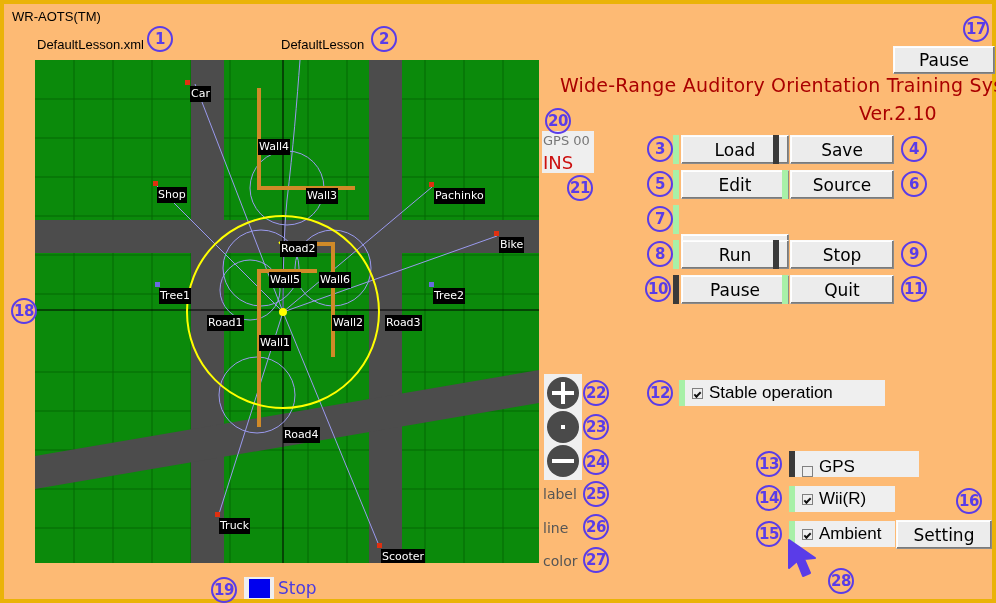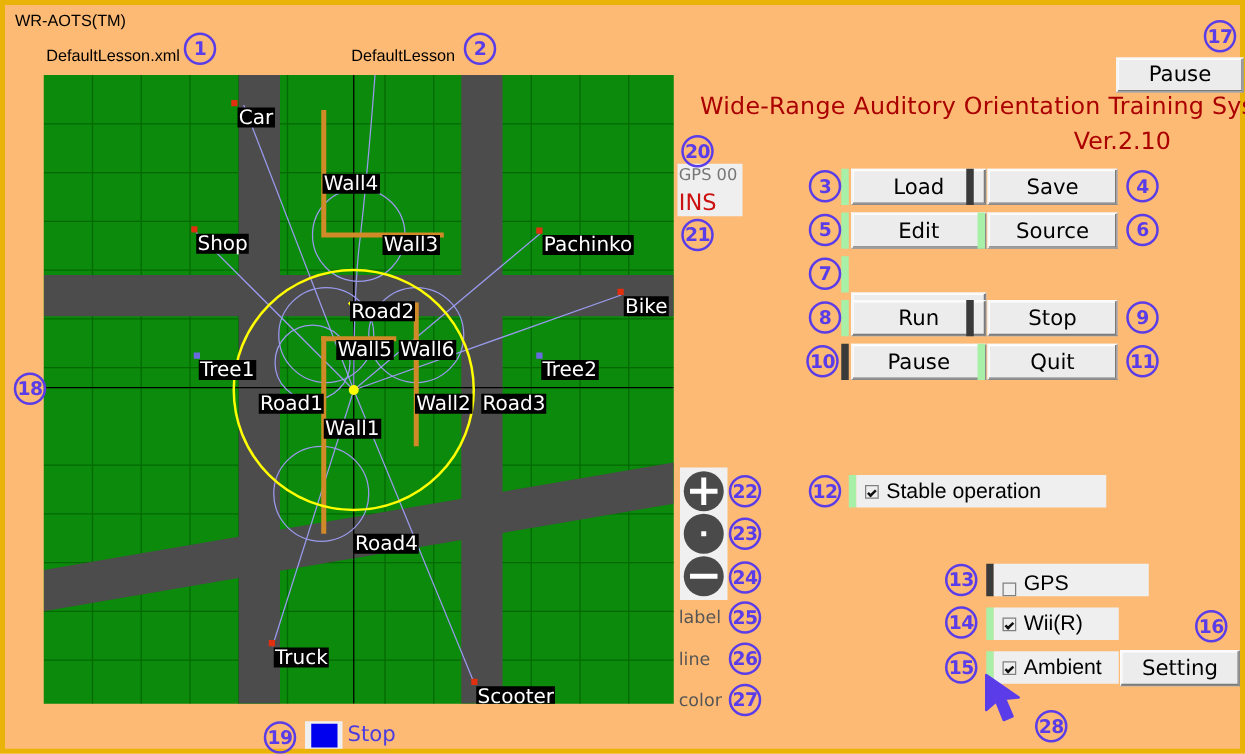--- a/index.html
+++ b/index.html
@@ -23,21 +23,21 @@
   .cal{position:absolute;width:26px;height:26px;border-radius:50%;
        border:2px solid #5a3ce8;color:#5a3ce8;
        font-size:15px;font-weight:bold;
        display:flex;align-items:center;justify-content:center;
        box-sizing:border-box;background:transparent;
        font-family:"DejaVu Sans", sans-serif;letter-spacing:-0.5px;}
 
   
   #map{position:absolute;left:31px;top:56px;width:504px;height:503px;background:#0b8a0b;overflow:hidden;}
   #map svg{display:block;}
-  .maplabel{position:absolute;background:#000;color:#fff;font-size:16px;
+  .maplabel{position:absolute;background:#000;color:#fff;font-size:11px;
             padding:0 1px;white-space:nowrap;line-height:16px;
             font-family:"DejaVu Sans", sans-serif;}
   .mk{position:absolute;width:5px;height:5px;}
   .mk.red{background:#e03010;}
   .mk.blue{background:#6a6ae0;}
 
   
   .title-main{left:556px;top:72px;font-size:19px;color:#aa0000;
               font-family:"DejaVu Sans", sans-serif;letter-spacing:0.2px;}
   .title-ver{left:855px;top:100px;font-size:19px;color:#aa0000;
@@ -290,21 +290,21 @@
       <div class="cal" style="left: 897px; top: 272px;">11</div>
       <div class="cal" style="left: 643px; top: 376px;">12</div>
       <div class="cal" style="left: 752px; top: 447px;">13</div>
       <div class="cal" style="left: 752px; top: 481px;">14</div>
       <div class="cal" style="left: 752px; top: 517px;">15</div>
       <div class="cal" style="left: 952px; top: 484px;">16</div>
       <div class="cal" style="left: 959px; top: 12px;">17</div>
       <div class="cal" style="left: 7px; top: 294px;">18</div>
       <div class="cal" style="left: 207px; top: 573px;">19</div>
       <div class="cal" style="left: 541px; top: 104px;">20</div>
-      <div class="cal" style="left: 541px; top: 171px;">21</div>
+      <div class="cal" style="left: 563px; top: 171px;">21</div>
       <div class="cal" style="left: 579px; top: 376px;">22</div>
       <div class="cal" style="left: 579px; top: 410px;">23</div>
       <div class="cal" style="left: 579px; top: 445px;">24</div>
       <div class="cal" style="left: 579px; top: 477px;">25</div>
       <div class="cal" style="left: 579px; top: 510px;">26</div>
       <div class="cal" style="left: 579px; top: 543px;">27</div>
       <div class="cal" style="left: 824px; top: 564px;">28</div>
     </div>
 
 </div>

